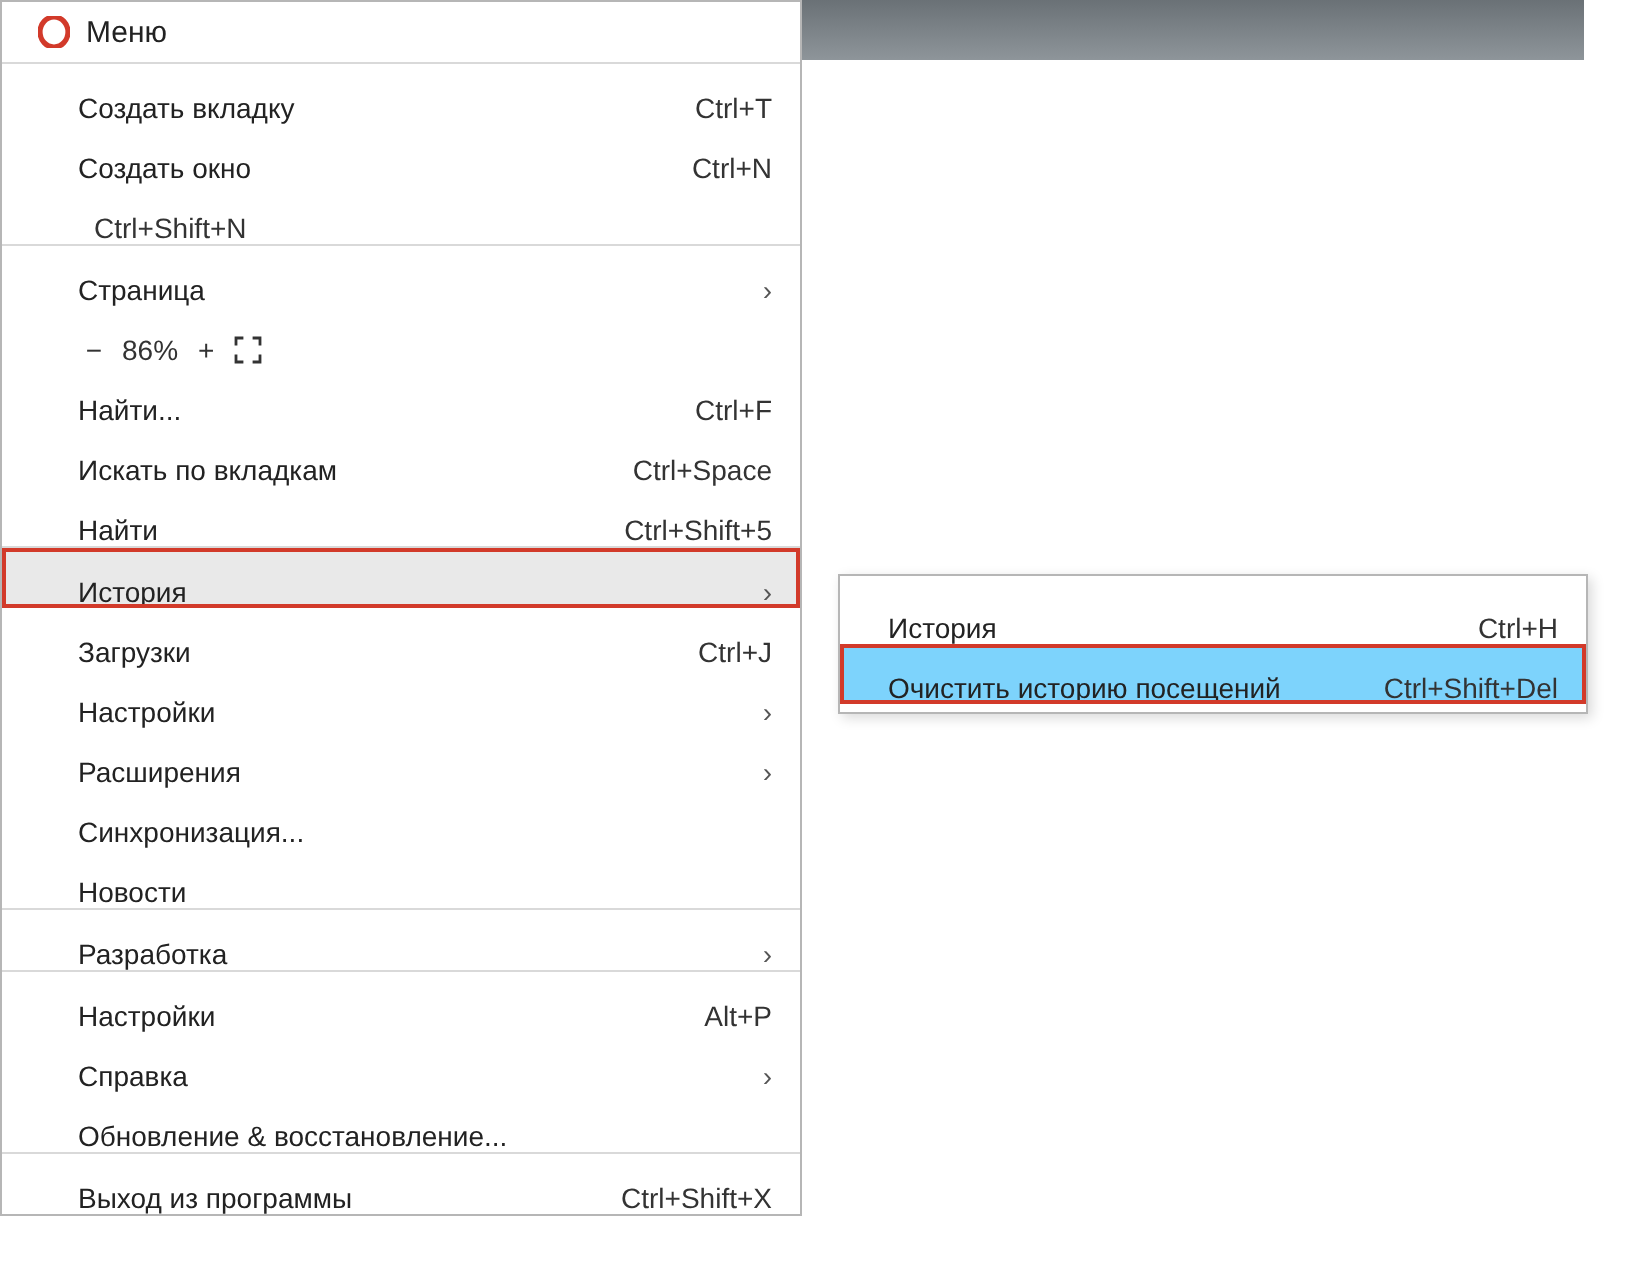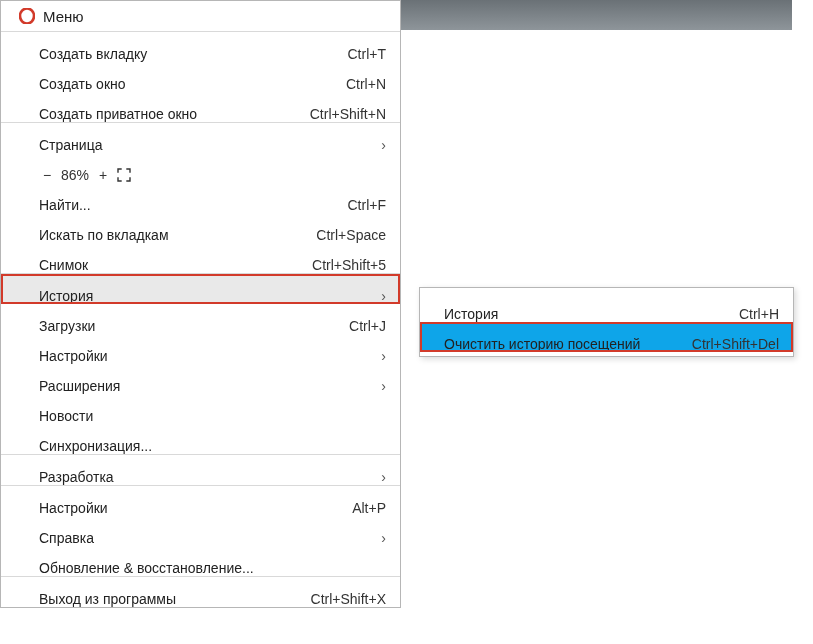--- a/index.html
+++ b/index.html
@@ -125,21 +125,21 @@
     background: #fff;
     border: 1px solid #b6b6b6;
     box-sizing: border-box;
     box-shadow: 2px 2px 6px rgba(0,0,0,0.15);
     padding: 4px 0;
   }
   .submenu .item {
     padding: 0 14px 0 24px;
   }
   .submenu .item.highlighted {
-    background: #0ea5e9;
+    background: #7dd3fc;
   }
 
   
   .opera-o {
     width: 16px;
     height: 16px;
     display: inline-block;
   }
 </style>
 </head>
@@ -165,21 +165,20 @@
 
     <div class="item">
       <span class="label">Создать вкладку</span>
       <span class="shortcut">Ctrl+T</span>
     </div>
     <div class="item">
       <span class="label">Создать окно</span>
       <span class="shortcut">Ctrl+N</span>
     </div>
     <div class="item">
-      <span class="label">Создать приватное окно</span>
       <span class="shortcut">Ctrl+Shift+N</span>
     </div>
 
     <div class="sep"></div>
 
     <div class="item">
       <span class="label">Страница</span>
       <span class="chevron">›</span>
     </div>
 
@@ -203,21 +202,21 @@
 
     <div class="item">
       <span class="label">Найти...</span>
       <span class="shortcut">Ctrl+F</span>
     </div>
     <div class="item">
       <span class="label">Искать по вкладкам</span>
       <span class="shortcut">Ctrl+Space</span>
     </div>
     <div class="item">
-      <span class="label">Снимок</span>
+      <span class="label">Найти</span>
       <span class="shortcut">Ctrl+Shift+5</span>
     </div>
 
     <div class="sep"></div>
 
     <div class="item highlighted">
       <span class="label">История</span>
       <span class="chevron">›</span>
     </div>
 
@@ -227,24 +226,24 @@
     </div>
     <div class="item">
       <span class="label">Настройки</span>
       <span class="chevron">›</span>
     </div>
     <div class="item">
       <span class="label">Расширения</span>
       <span class="chevron">›</span>
     </div>
     <div class="item">
+      <span class="label">Синхронизация...</span>
+    </div>
+    <div class="item">
       <span class="label">Новости</span>
-    </div>
-    <div class="item">
-      <span class="label">Синхронизация...</span>
     </div>
 
     <div class="sep"></div>
 
     <div class="item">
       <span class="label">Разработка</span>
       <span class="chevron">›</span>
     </div>
 
     <div class="sep"></div>

